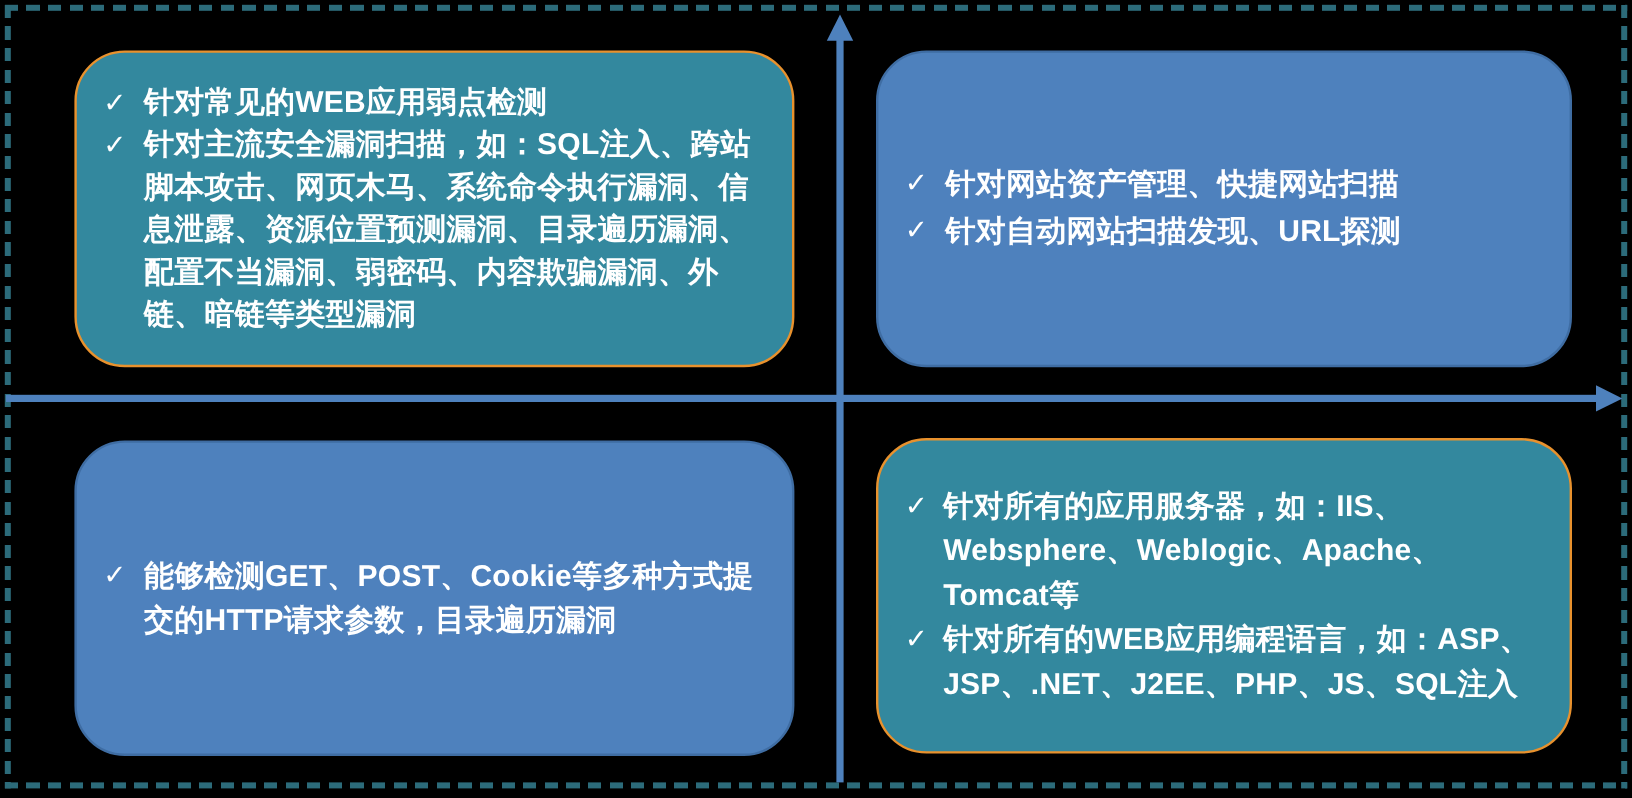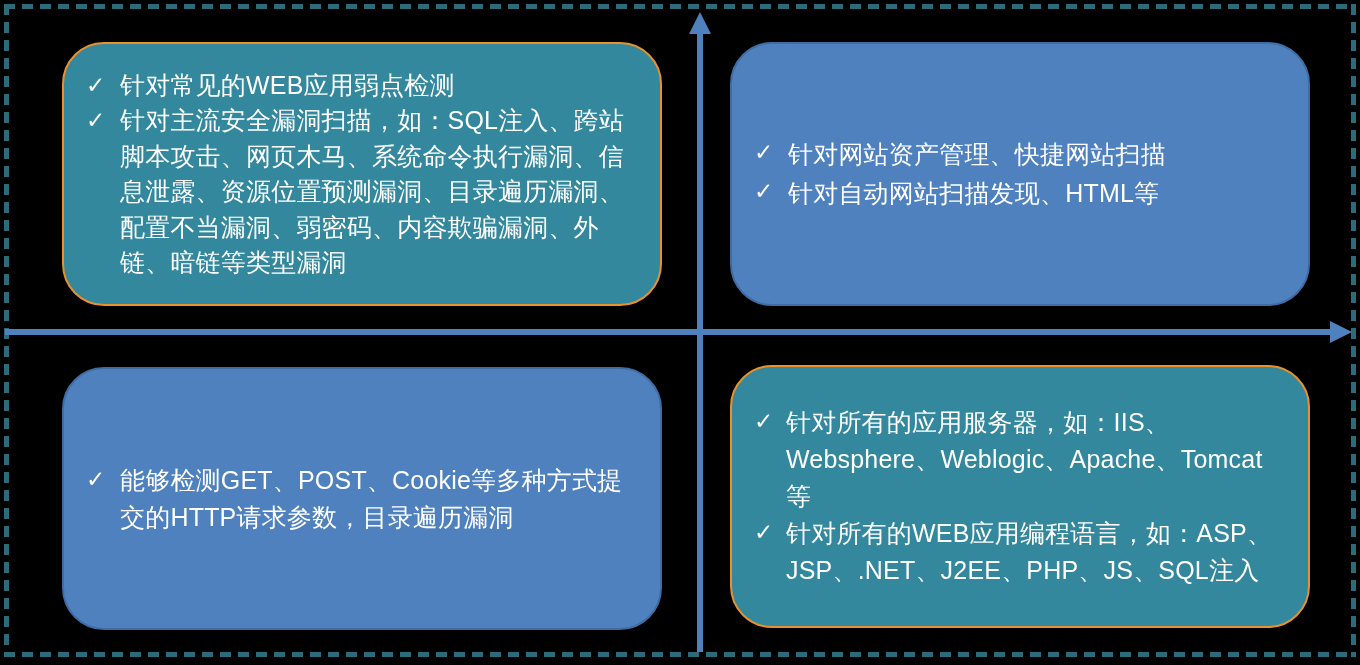--- a/index.html
+++ b/index.html
@@ -117,20 +117,21 @@
     flex: 0 0 auto;
     width: 34px;
     font-size: 23px;
     line-height: 35px;
     color: #FFFFFF;
     text-align: left;
   }
   .btext {
     flex: 1 1 auto;
     white-space: pre-wrap;
+    font-weight: bold;
   }
 
   #box-tl .bullet   { font-size: 25px; line-height: 35.5px; }
   #box-tr .bullet   { font-size: 25px; line-height: 39px; }
   #box-bl .bullet   { font-size: 25px; line-height: 37px; }
   #box-br .bullet   { font-size: 25px; line-height: 37px; }
   #box-br .check    { width: 32px; }
 </style>
 </head>
 <body>
@@ -158,21 +159,21 @@
     </div>
   </div>
 
   <div class="qbox blue" id="box-tr">
     <div class="bullet">
       <span class="check">✓</span>
       <span class="btext">针对网站资产管理、快捷网站扫描</span>
     </div>
     <div class="bullet">
       <span class="check">✓</span>
-      <span class="btext">针对自动网站扫描发现、HTML等</span>
+      <span class="btext">针对自动网站扫描发现、URL探测</span>
     </div>
   </div>
 
   <div class="qbox blue" id="box-bl">
     <div class="bullet">
       <span class="check">✓</span>
       <span class="btext">能够检测GET、POST、Cookie等多种方式提交的HTTP请求参数，目录遍历漏洞</span>
     </div>
   </div>
 

